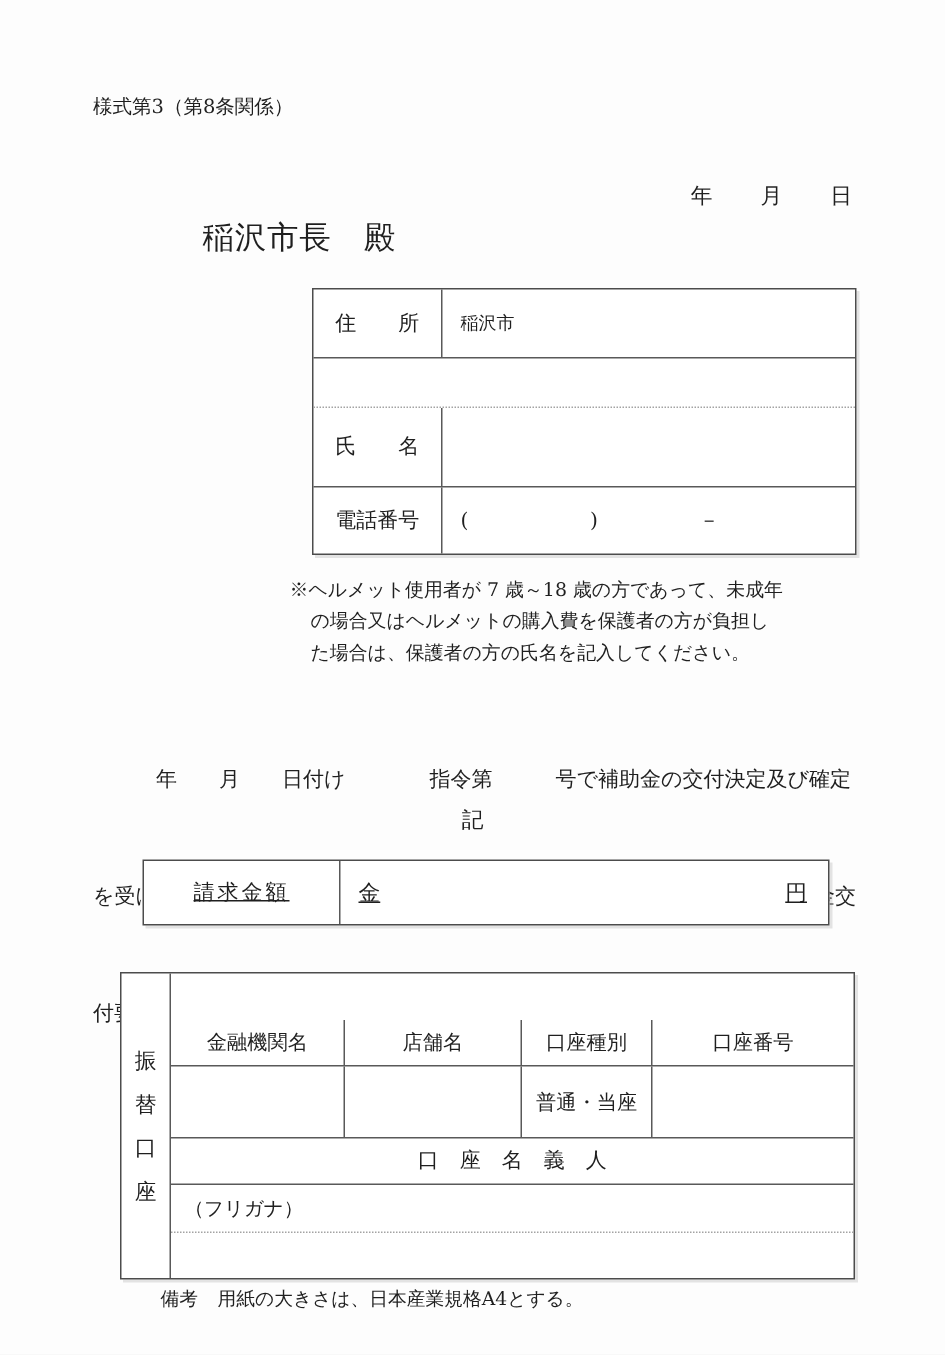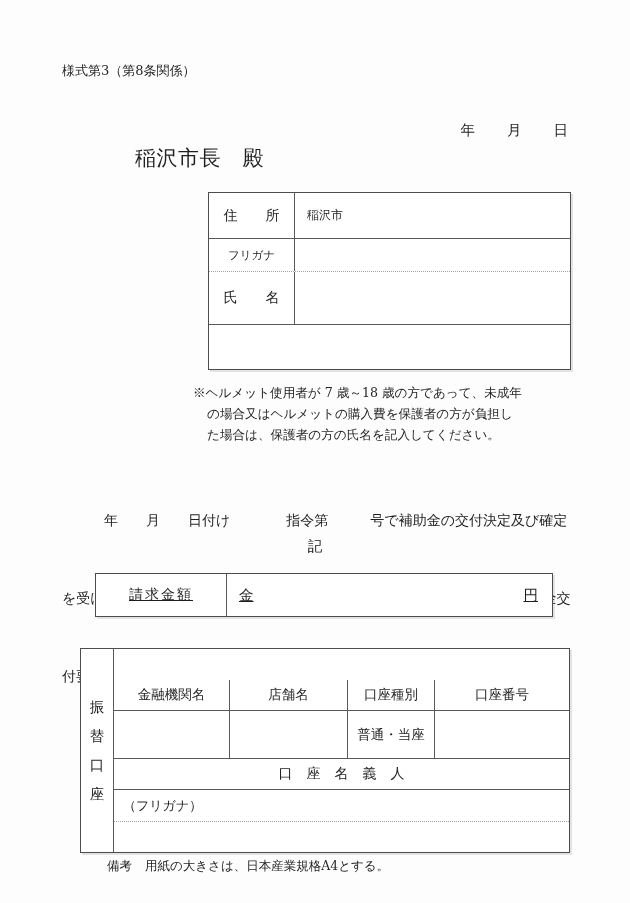--- a/index.html
+++ b/index.html
@@ -84,26 +84,29 @@
   </div>
 
   <div class="abs addressee">稲沢市長　殿</div>
 
   <div class="abs tbl applicant">
     <div class="a-row r1">
       <div class="a-label">住　　所</div>
       <div class="a-value">稲沢市</div>
     </div>
     <div class="a-row r2">
-      <div class="a-label small">フリガナ</div>
       <div class="a-value"></div>
     </div>
     <div class="a-row r3">
       <div class="a-label">氏　　名</div>
       <div class="a-value"></div>
+    </div>
+    <div class="a-row r4">
+      <div class="a-label">電話番号</div>
+      <div class="a-value phone">(　　　　　　)　　　　　－</div>
     </div>
   </div>
 
   <div class="abs note">
     <div>※ヘルメット使用者が 7 歳～18 歳の方であって、未成年</div>
     <div class="cont">の場合又はヘルメットの購入費を保護者の方が負担し</div>
     <div class="cont">た場合は、保護者の方の氏名を記入してください。</div>
   </div>
 
   <div class="abs paragraph">

